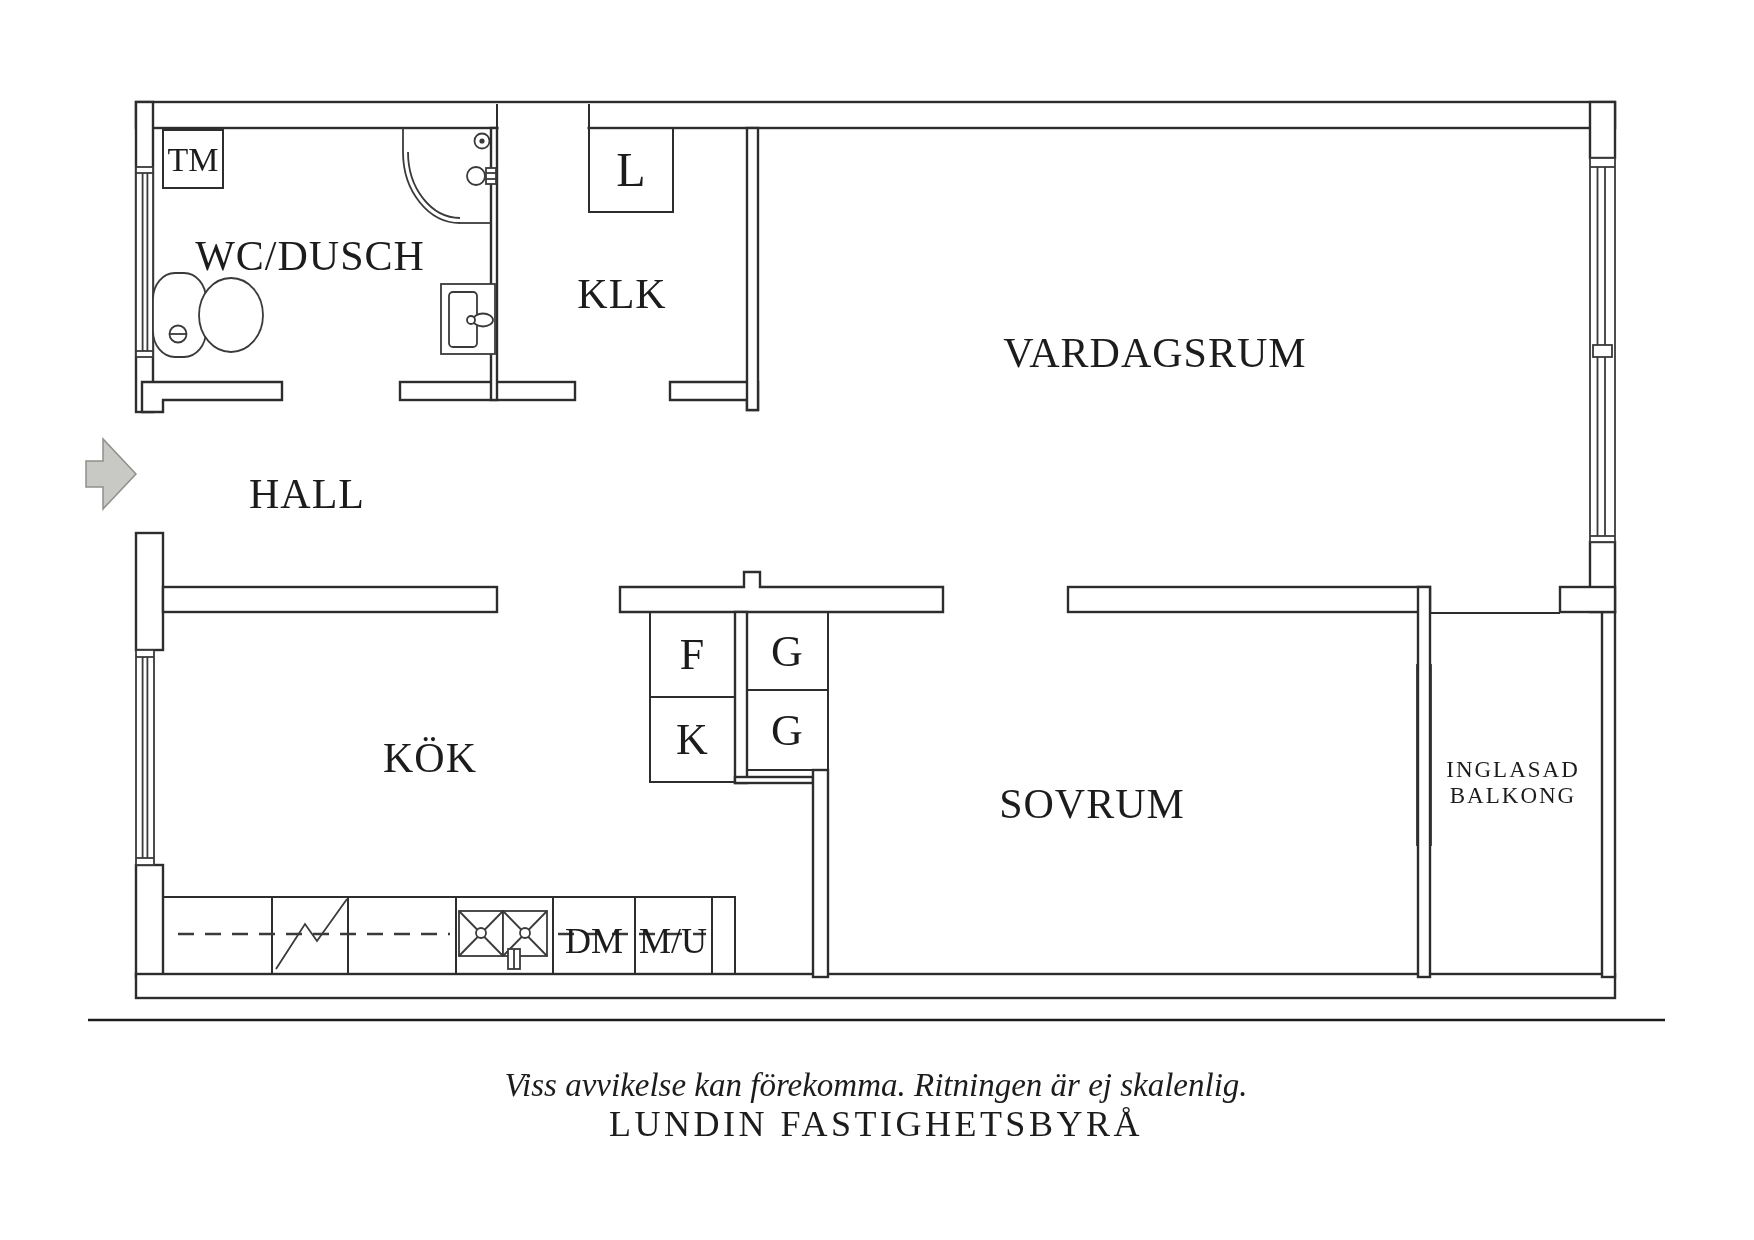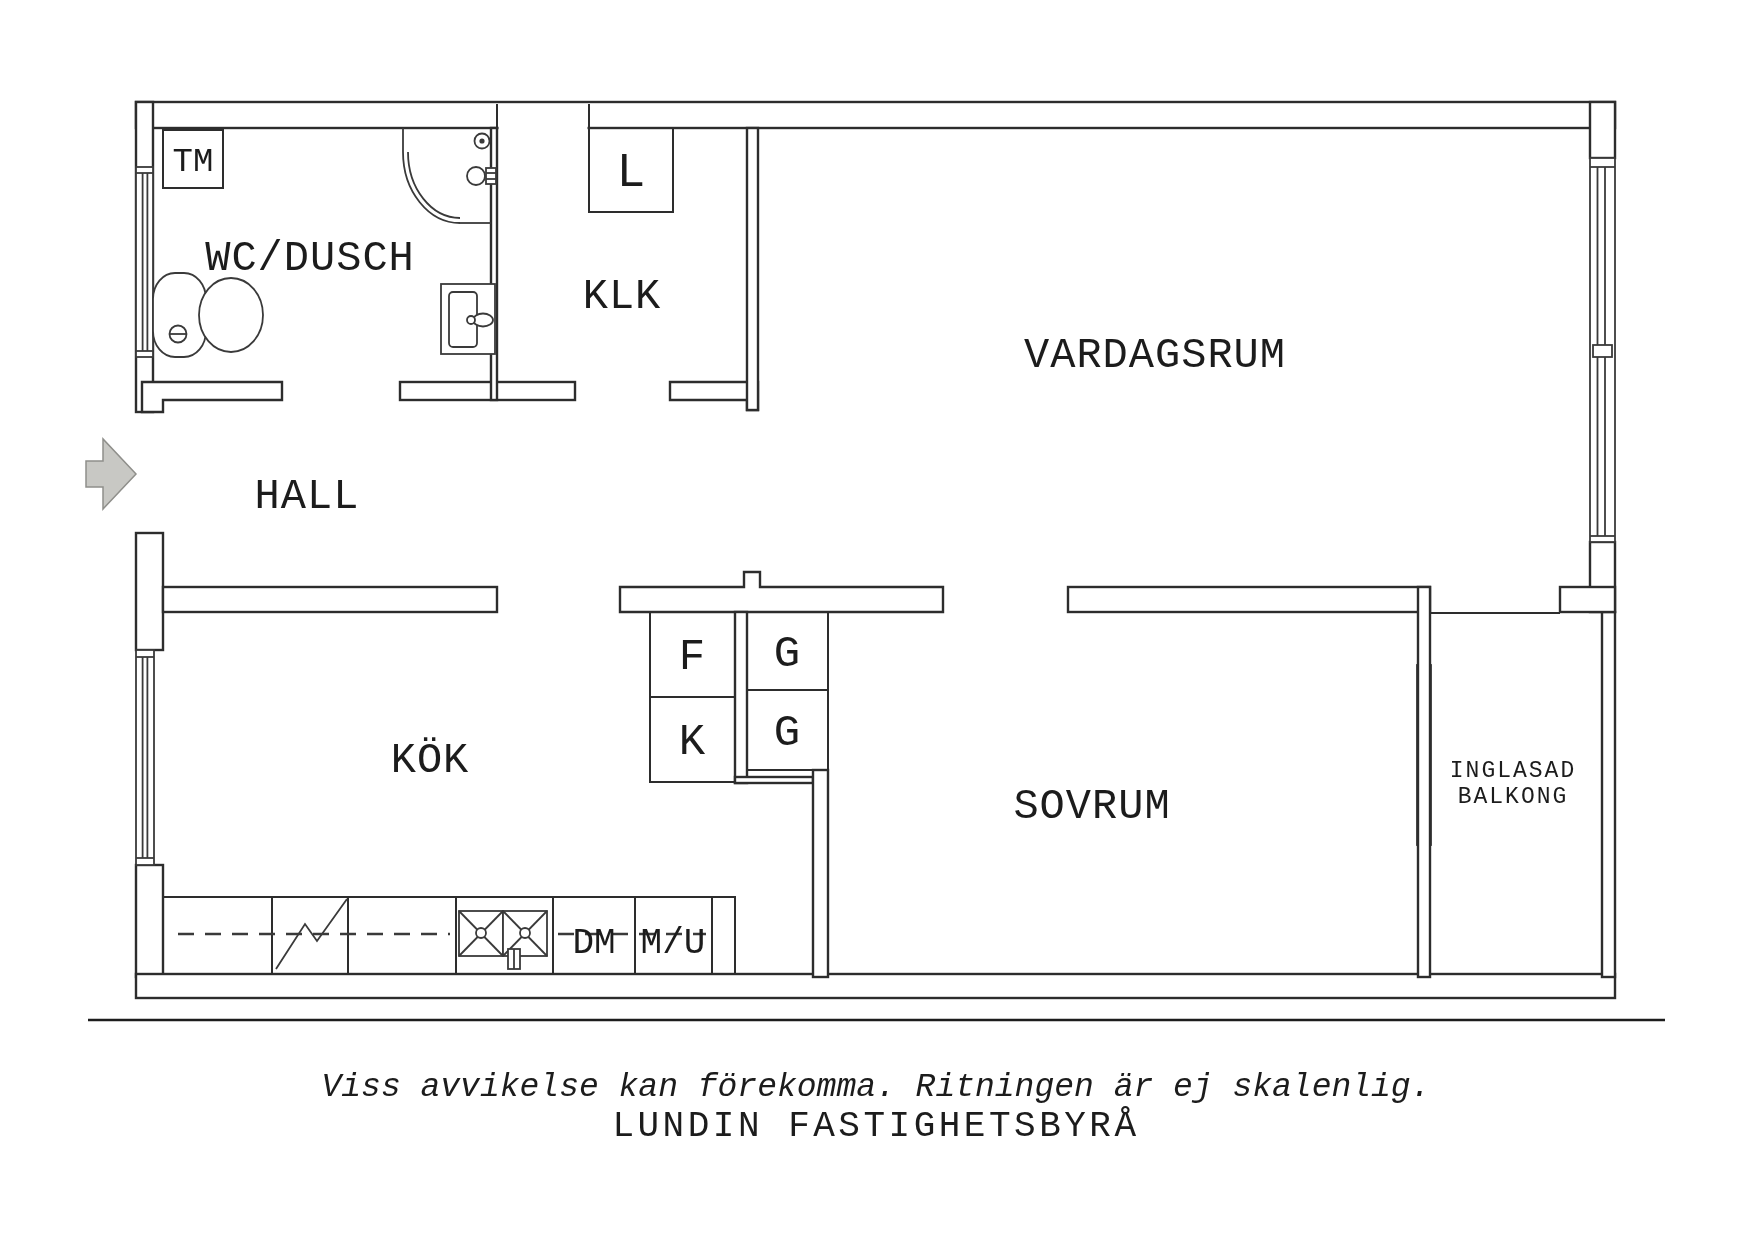--- a/index.html
+++ b/index.html
@@ -1,17 +1,17 @@
 <!DOCTYPE html>
 <html><head>
 <meta charset="utf-8">
 <style>
   html,body{margin:0;padding:0;background:#ffffff;}
   .canvas{position:relative;width:1754px;height:1240px;background:#ffffff;overflow:hidden;
-          font-family:Liberation Mono, monospace;}
+          font-family:Liberation Serif, serif;}
   svg{display:block;}
   .wall{fill:#ffffff;stroke:#2d2d2d;stroke-width:2.4;}
   .thin{fill:none;stroke:#2d2d2d;stroke-width:2;}
   .fix{fill:#ffffff;stroke:#3a3a3a;stroke-width:1.8;}
   .fixn{fill:none;stroke:#3a3a3a;stroke-width:1.8;}
   .erase{fill:#ffffff;stroke:none;}
   text{fill:#1c1c1c;}
   .room{font-size:42px;letter-spacing:1px;}
   .roomsm{font-size:23px;letter-spacing:2px;}
   .closet{font-size:44px;}

